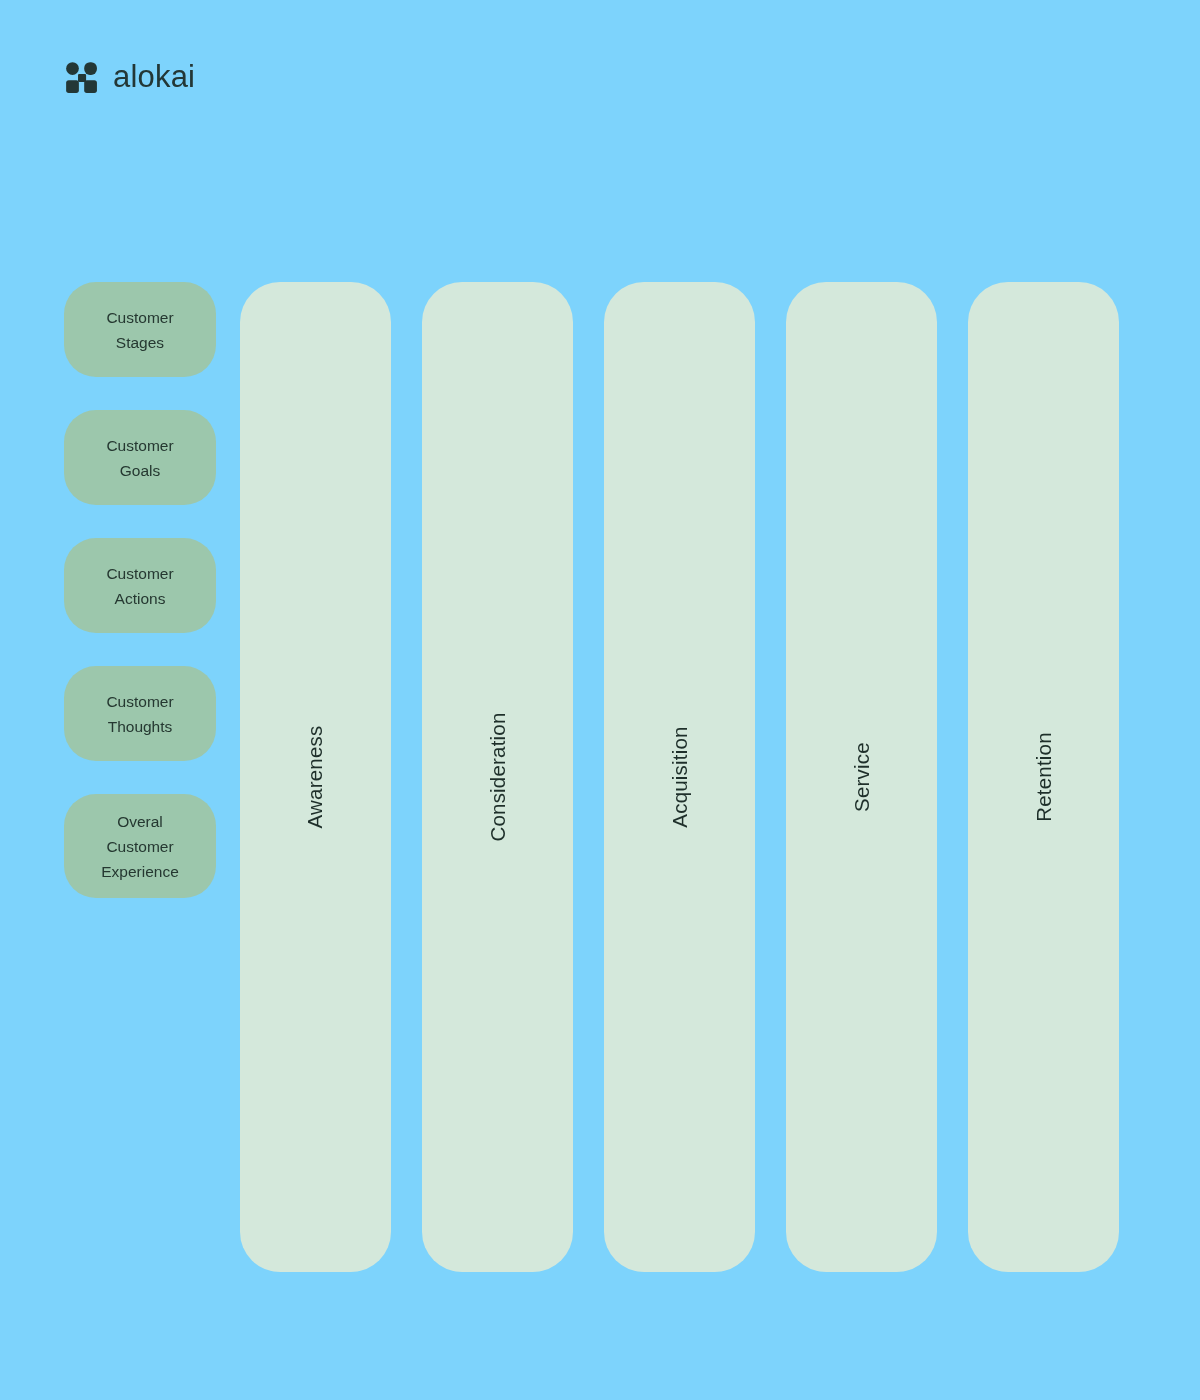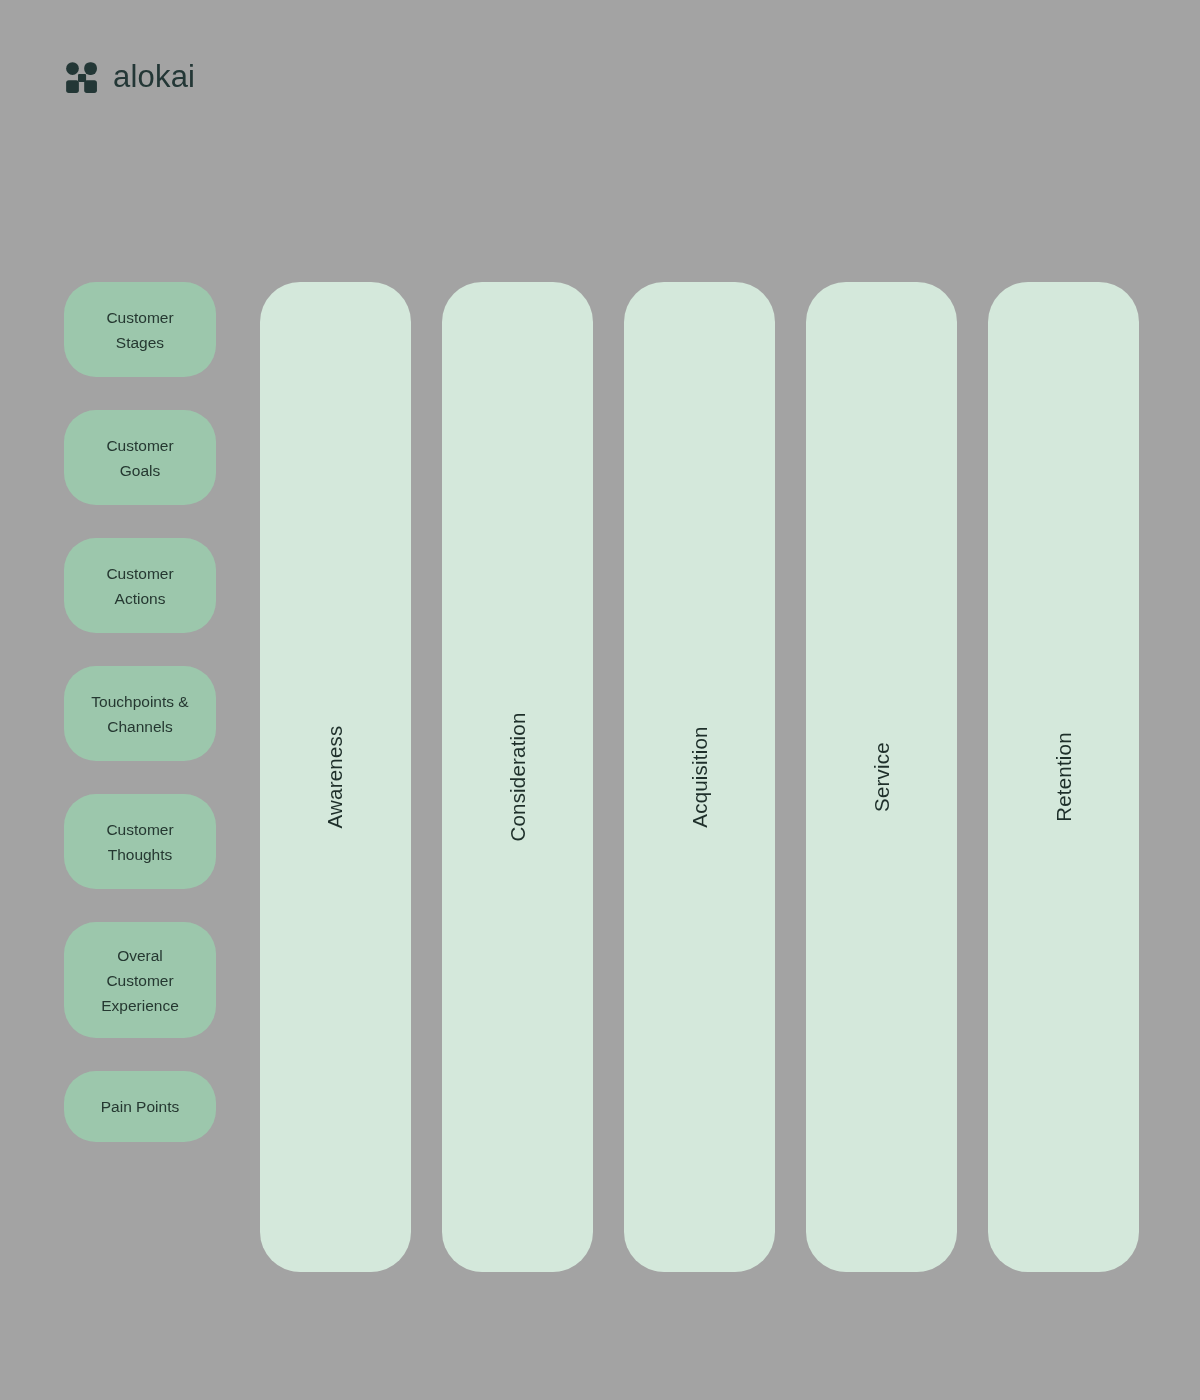--- a/index.html
+++ b/index.html
@@ -5,21 +5,21 @@
   html, body {
     margin: 0;
     padding: 0;
     background: #FFFFFF;
     font-family: "Liberation Sans", sans-serif;
   }
   .page {
     position: relative;
     width: 1200px;
     height: 1400px;
-    background: #a3a3a3;
+    background: #7dd3fc;
     overflow: hidden;
   }
 
   
   .logo {
     position: absolute;
     left: 64px;
     top: 60px;
     display: flex;
     align-items: center;
@@ -45,40 +45,40 @@
     color: #181F1E;
     white-space: nowrap;
   }
 
   
   .journey {
     position: absolute;
     left: 64px;
     top: 282px;
     display: flex;
-    gap: 44px;
+    gap: 24px;
   }
   .row-labels {
     width: 152px;
     display: flex;
     flex-direction: column;
     gap: 33px;
   }
   .row-pill {
     width: 152px;
     height: 95px;
     background: #9CC7AC;
     border-radius: 32px;
     display: flex;
     align-items: center;
     justify-content: center;
     box-sizing: border-box;
     padding: 4px 10px;
   }
-  .row-pill.h-tall  { height: 116px; }
+  .row-pill.h-tall  { height: 104px; }
   .row-pill.h-short { height: 71px; }
   .row-pill-label {
     color: #253831;
     font-size: 15.5px;
     line-height: 25px;
     text-align: center;
     white-space: pre-line;
   }
 
   .stage-columns {
@@ -129,34 +129,27 @@
       </div>
       <div class="row-pill">
         <span class="row-pill-label">Customer
 Goals</span>
       </div>
       <div class="row-pill">
         <span class="row-pill-label">Customer
 Actions</span>
       </div>
       <div class="row-pill">
-        <span class="row-pill-label">Touchpoints &amp;
-Channels</span>
-      </div>
-      <div class="row-pill">
         <span class="row-pill-label">Customer
 Thoughts</span>
       </div>
       <div class="row-pill h-tall">
         <span class="row-pill-label">Overal
 Customer
 Experience</span>
-      </div>
-      <div class="row-pill h-short">
-        <span class="row-pill-label">Pain Points</span>
       </div>
     </div>
 
     <div class="stage-columns">
       <div class="stage-col">
         <span class="stage-label">Awareness</span>
       </div>
       <div class="stage-col">
         <span class="stage-label">Consideration</span>
       </div>

